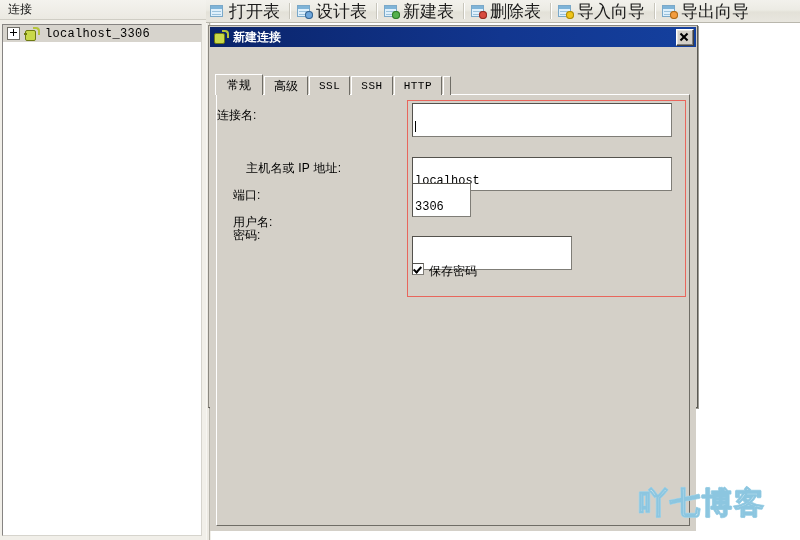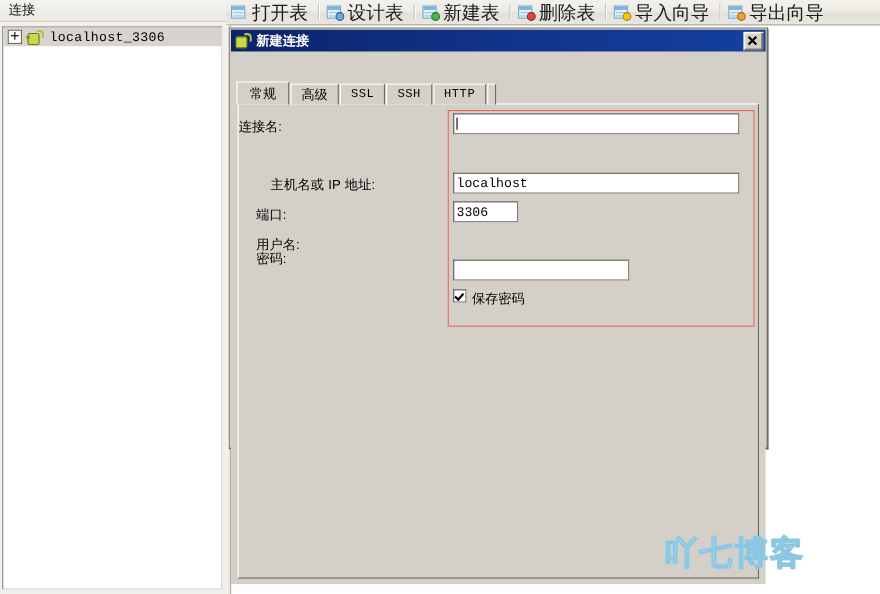--- a/index.html
+++ b/index.html
@@ -374,21 +374,21 @@
   .field {
     position: absolute;
     background: #ffffff;
     border: 1px solid #7f7d77;
     border-top-color: #54524d;
     border-left-color: #54524d;
     box-sizing: border-box;
     font-family: "Liberation Mono", "DejaVu Sans Mono", monospace;
     font-size: 12px;
     color: #000;
-    padding: 2px 2px;
+    padding: 16px 2px;
     line-height: 15px;
     overflow: hidden;
     white-space: nowrap;
   }
   .field .caret {
     display: inline-block;
     width: 1px;
     height: 11px;
     background: #000;
     vertical-align: -2px;
@@ -429,21 +429,21 @@
     width: 5px; height: 8px;
     border-right: 2px solid #000;
     border-bottom: 2px solid #000;
     transform: rotate(42deg);
     box-sizing: border-box;
   }
 
   
   .watermark {
     position: absolute;
-    left: 604px; top: 483px;
+    left: 638px; top: 483px;
     font-size: 30px;
     font-weight: bold;
     letter-spacing: 2px;
     color: #ffffff;
     -webkit-text-stroke: 1px #8cc6e0;
     text-shadow:
        1px 0 0 #a9d7ea, -1px 0 0 #a9d7ea,
        0 1px 0 #a9d7ea, 0 -1px 0 #a9d7ea;
     z-index: 40;
     pointer-events: none;

